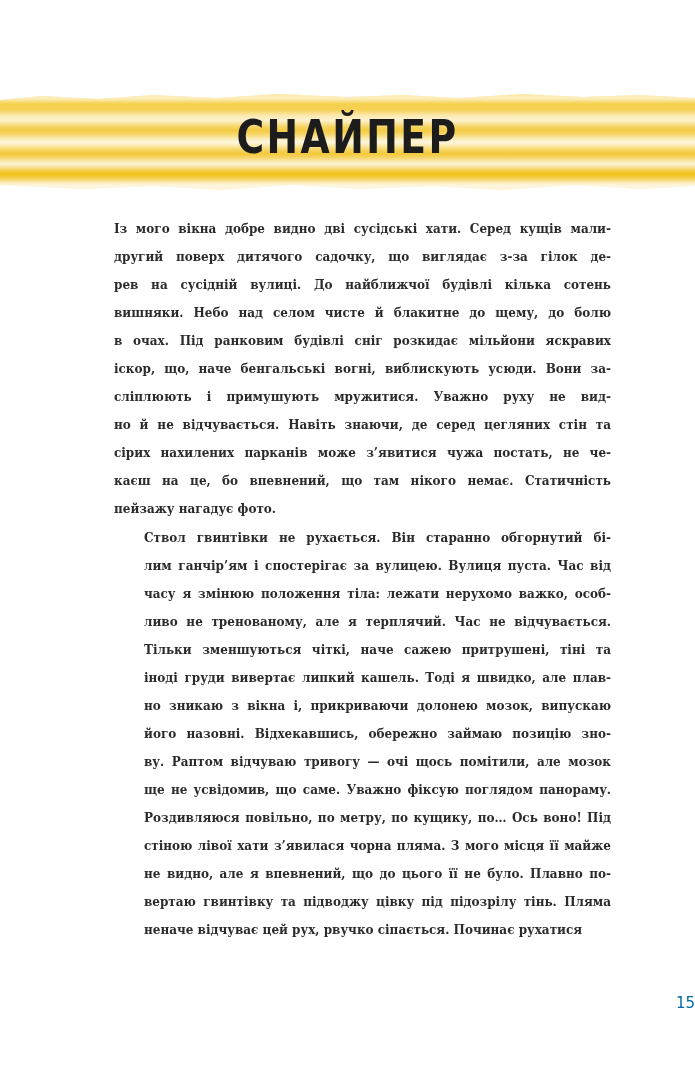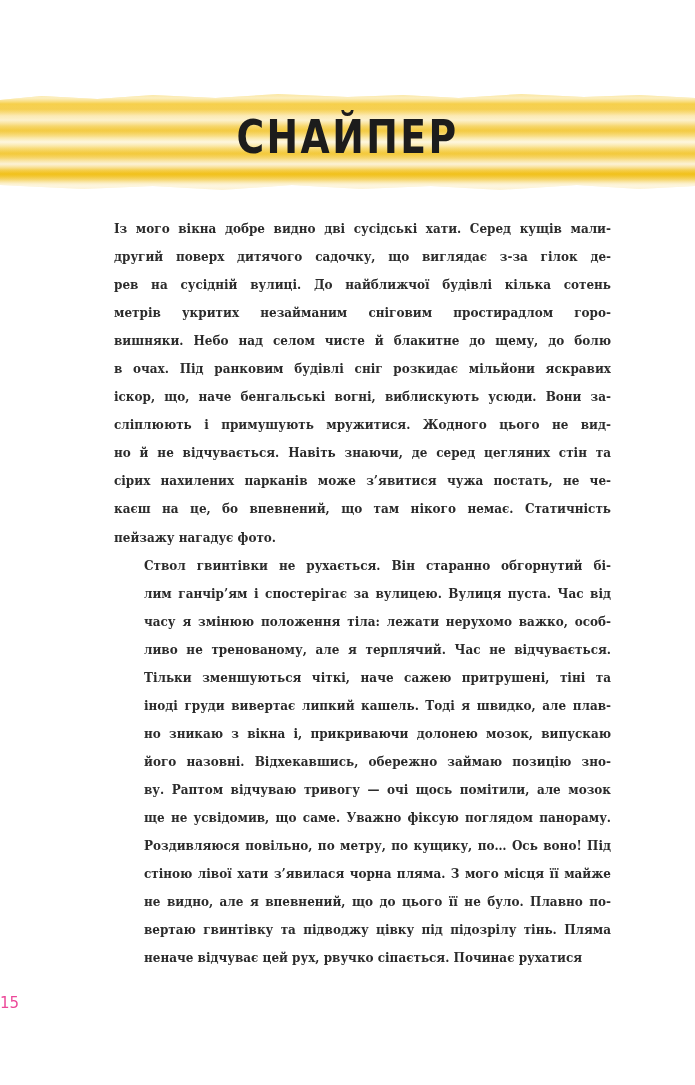--- a/index.html
+++ b/index.html
@@ -22,40 +22,39 @@
   }
   .text {
     position: absolute; left: 114px; top: 215px; width: 497px;
     font-size: 12px; line-height: 28.05px; text-align: justify; font-weight: bold;
   }
   .text p { margin: 0; text-align-last: left; }
   .text p.indent { text-indent: 30px; }
   .line { display: block; text-align: justify; text-align-last: justify; white-space: nowrap; }
   .line.last { text-align-last: left; }
   .page-num {
-    position: absolute; left: 0; top: 994px; width: 695px; text-align: left;
-    font-family: "DejaVu Sans", "Liberation Sans", sans-serif; font-size: 15px; color: #ec4899;
+    position: absolute; left: 0; top: 994px; width: 695px; text-align: right;
+    font-family: "DejaVu Sans", "Liberation Sans", sans-serif; font-size: 15px; color: #0369a1;
   }
 </style>
 </head>
 <body>
 
 <div class="banner"></div>
 <div class="title">СНАЙПЕР</div>
 
 <div class="text">
   <p id="p0">
       <span class="line">Із мого вікна добре видно дві сусідські хати. Серед кущів мали-</span>
       <span class="line">другий поверх дитячого садочку, що виглядає з-за гілок де-</span>
       <span class="line">рев на сусідній вулиці. До найближчої будівлі кілька сотень</span>
-      <span class="line">метрів укритих незайманим сніговим простирадлом горо-</span>
       <span class="line">вишняки. Небо над селом чисте й блакитне до щему, до болю</span>
       <span class="line">в очах. Під ранковим будівлі сніг розкидає мільйони яскравих</span>
       <span class="line">іскор, що, наче бенгальські вогні, виблискують усюди. Вони за-</span>
-      <span class="line">сліплюють і примушують мружитися. Жодного цього не вид-</span>
+      <span class="line">сліплюють і примушують мружитися. Уважно руху не вид-</span>
       <span class="line">но й не відчувається. Навіть знаючи, де серед цегляних стін та</span>
       <span class="line">сірих нахилених парканів може з’явитися чужа постать, не че-</span>
       <span class="line">каєш на це, бо впевнений, що там нікого немає. Статичність</span>
       <span class="line last">пейзажу нагадує фото.</span>
     </p>
   <p class="indent" id="p1">
       <span class="line" style="text-indent: 30px;">Ствол гвинтівки не рухається. Він старанно обгорнутий бі-</span>
       <span class="line">лим ганчір’ям і спостерігає за вулицею. Вулиця пуста. Час від</span>
       <span class="line">часу я змінюю положення тіла: лежати нерухомо важко, особ-</span>
       <span class="line">ливо не тренованому, але я терплячий. Час не відчувається.</span>

